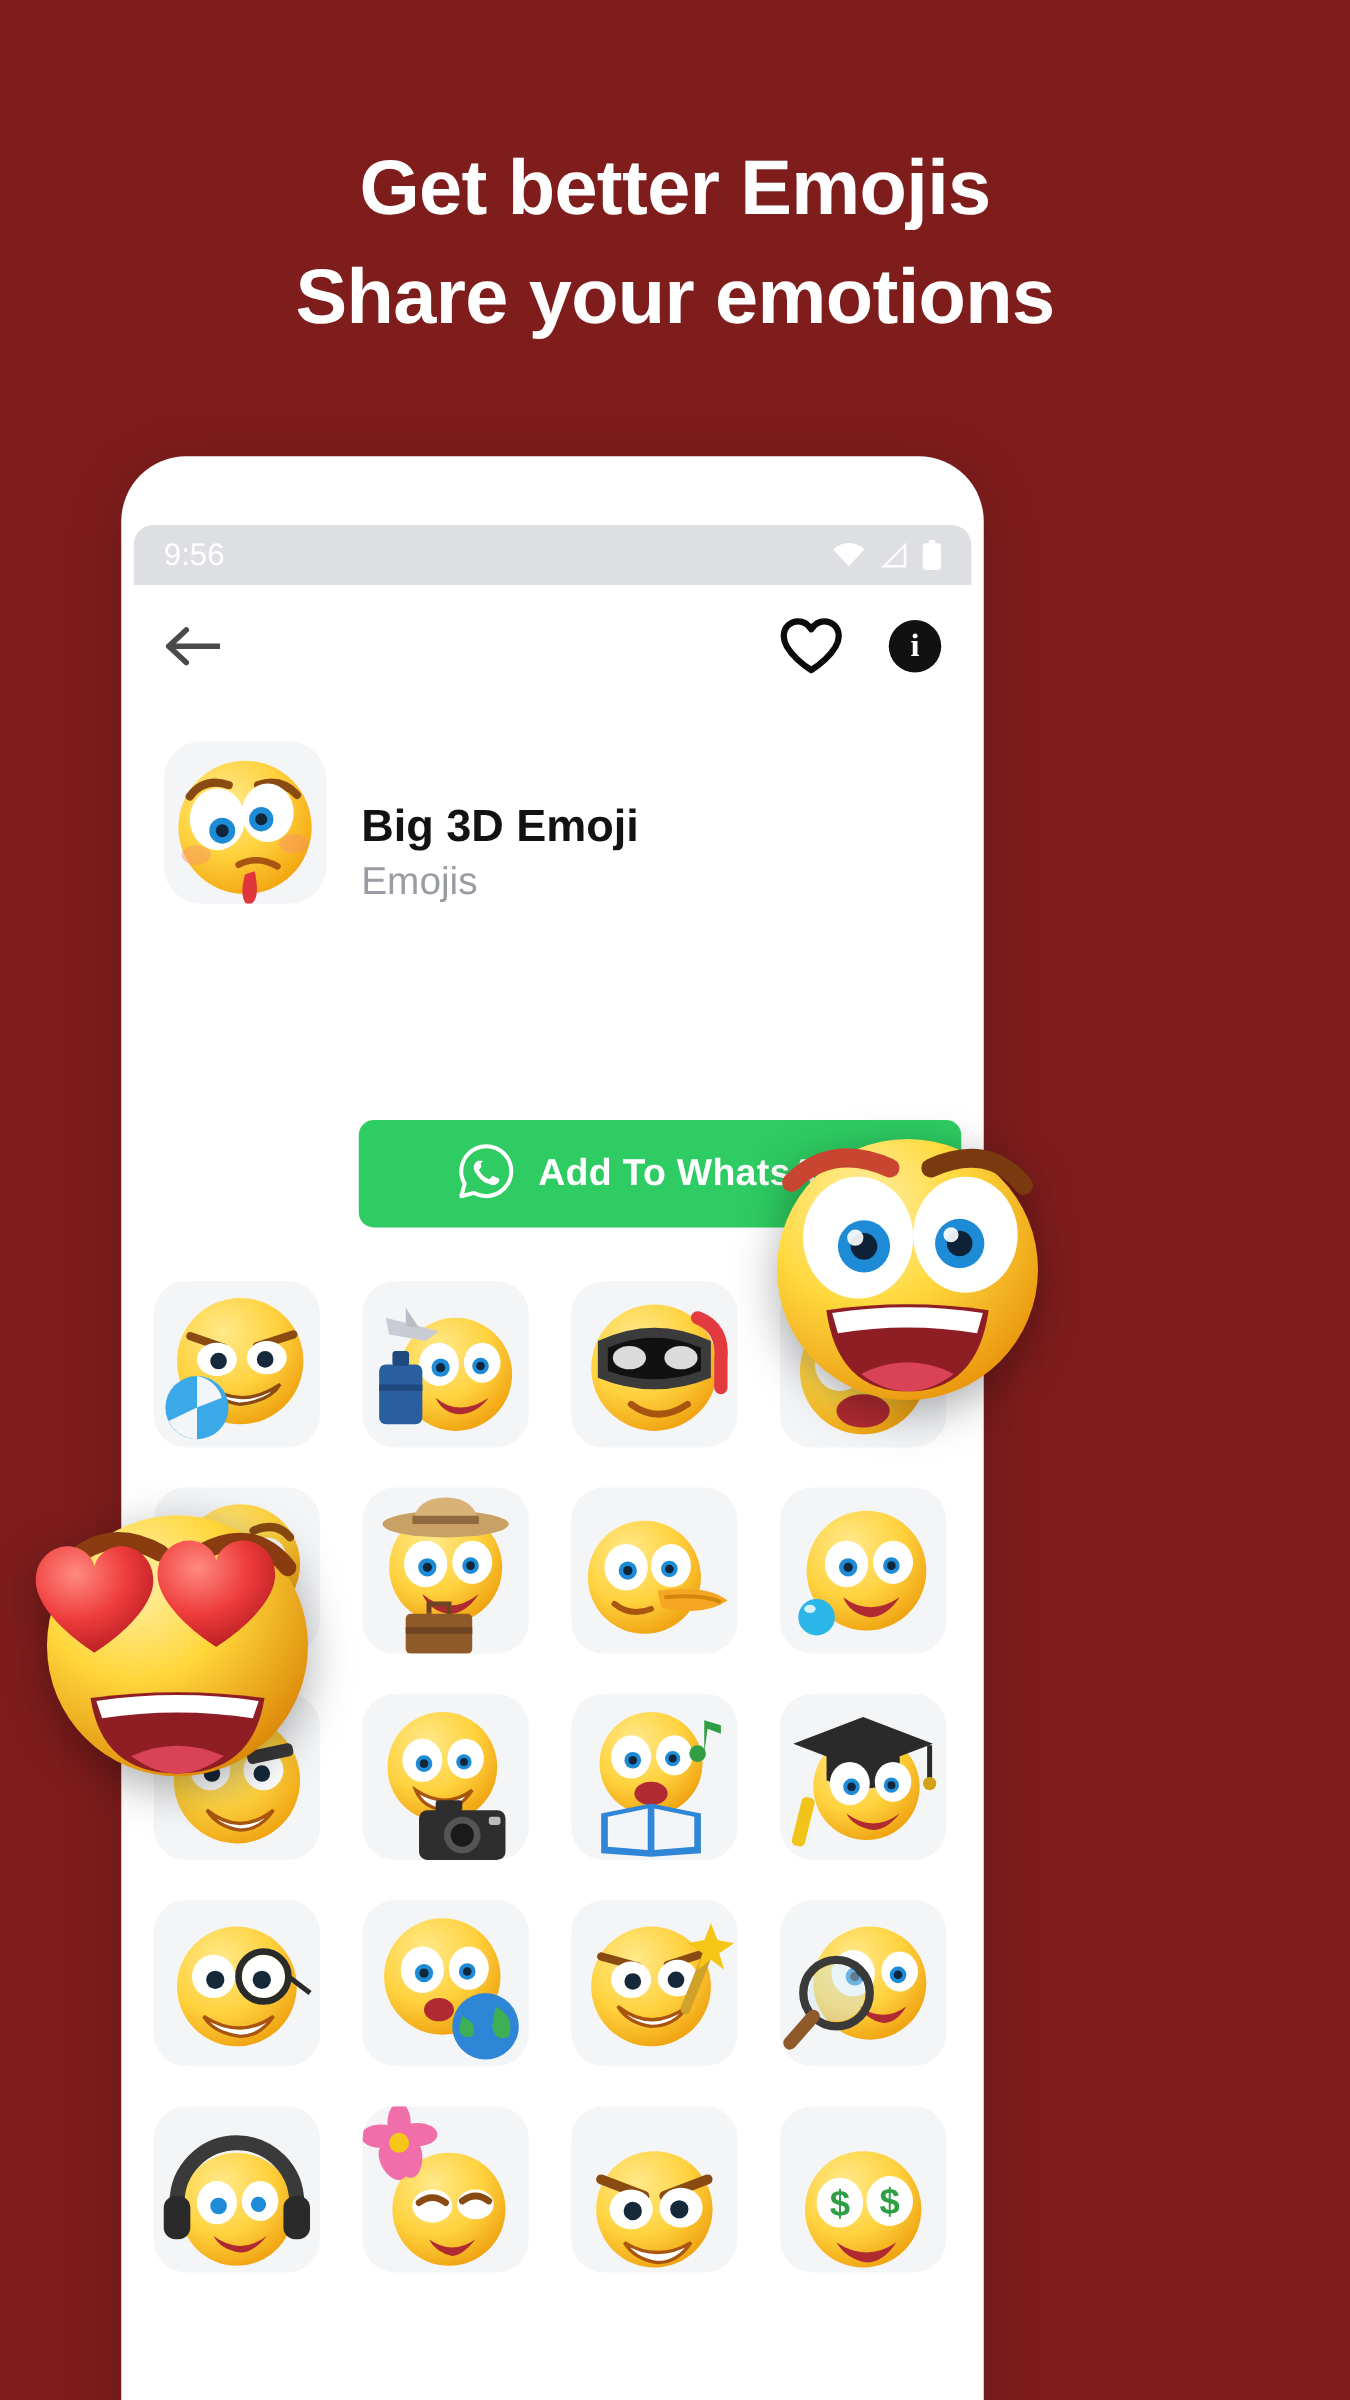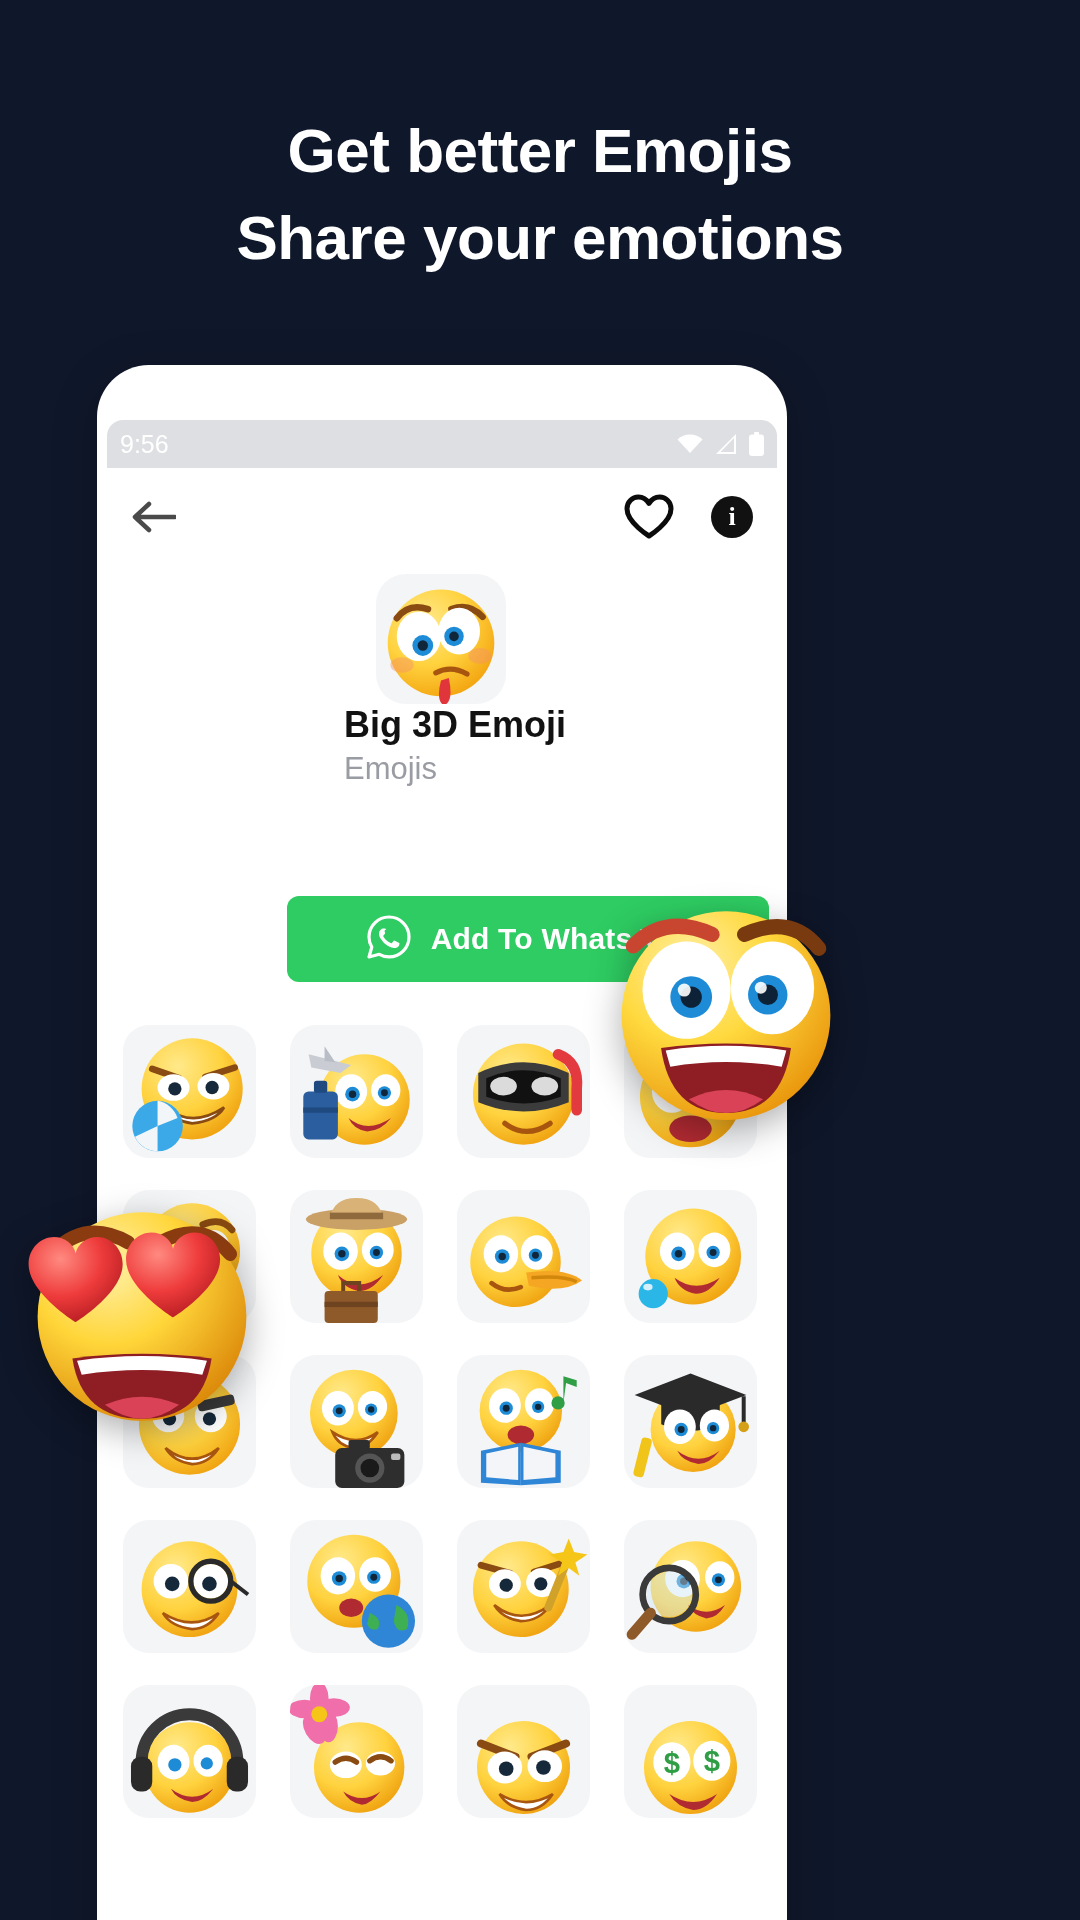--- a/index.html
+++ b/index.html
@@ -2,21 +2,21 @@
 <html><head>
 <meta charset="utf-8">
 <style>
   * { margin:0; padding:0; box-sizing:border-box; }
   html,body {
     width:1080px; height:1920px; overflow:hidden;
     font-family:"Liberation Sans", sans-serif;
   }
   #page {
     position:relative; width:1080px; height:1920px;
-    background:#0f172a; overflow:hidden;
+    background:#7f1d1d; overflow:hidden;
   }
 
   
   .headline {
     position:absolute; left:0; top:118px; width:1080px;
     text-align:center; color:#FFFFFF;
     font-size:62px; font-weight:bold; line-height:1.05;
     letter-spacing:-0.5px;
   }
   .headline .l2 { display:block; margin-top:22px; }
@@ -30,21 +30,21 @@
     overflow:hidden;
     box-shadow:0 10px 48px rgba(0,0,0,0.18);
   }
   
   .statusbar {
     position:absolute; left:10px; top:55px;
     width:670px; height:48px;
     background:#DEDFE3;
     border-radius:16px 16px 0 0;
     display:flex; align-items:center;
-    padding:0 13px;
+    padding:0 24px;
   }
   .statusbar .time {
     font-size:25px; color:#FFFFFF; font-weight:400;
     line-height:1;
   }
   .statusbar .sb-icons {
     margin-left:auto; display:flex; align-items:center; gap:11px;
   }
   .sb-icons svg { display:block; }
 
@@ -60,22 +60,22 @@
   .appbar .heart { width:52px; height:52px; display:flex; align-items:center; justify-content:center; margin-right:36px; }
   .appbar .info {
     width:42px; height:42px; border-radius:50%;
     background:#111111; color:#FFFFFF;
     display:flex; align-items:center; justify-content:center;
     font-size:26px; font-weight:bold; font-family:"Liberation Serif", serif;
   }
 
   
   .appheader {
-    position:absolute; left:34px; top:209px;
-    width:620px; display:flex; align-items:center;flex-direction:column;
+    position:absolute; left:34px; top:228px;
+    width:620px; display:flex; align-items:flex-end;
   }
   .app-icon {
     width:130px; height:130px; border-radius:30px;
     background:#F4F5F7; position:relative; overflow:hidden;
     flex:none;
   }
   .app-meta { margin-left:28px; }
   .app-title { font-size:36px; font-weight:bold; color:#121212; line-height:1.15; }
   .app-sub  { font-size:31px; color:#9A9CA3; margin-top:6px; line-height:1.15; }
 

